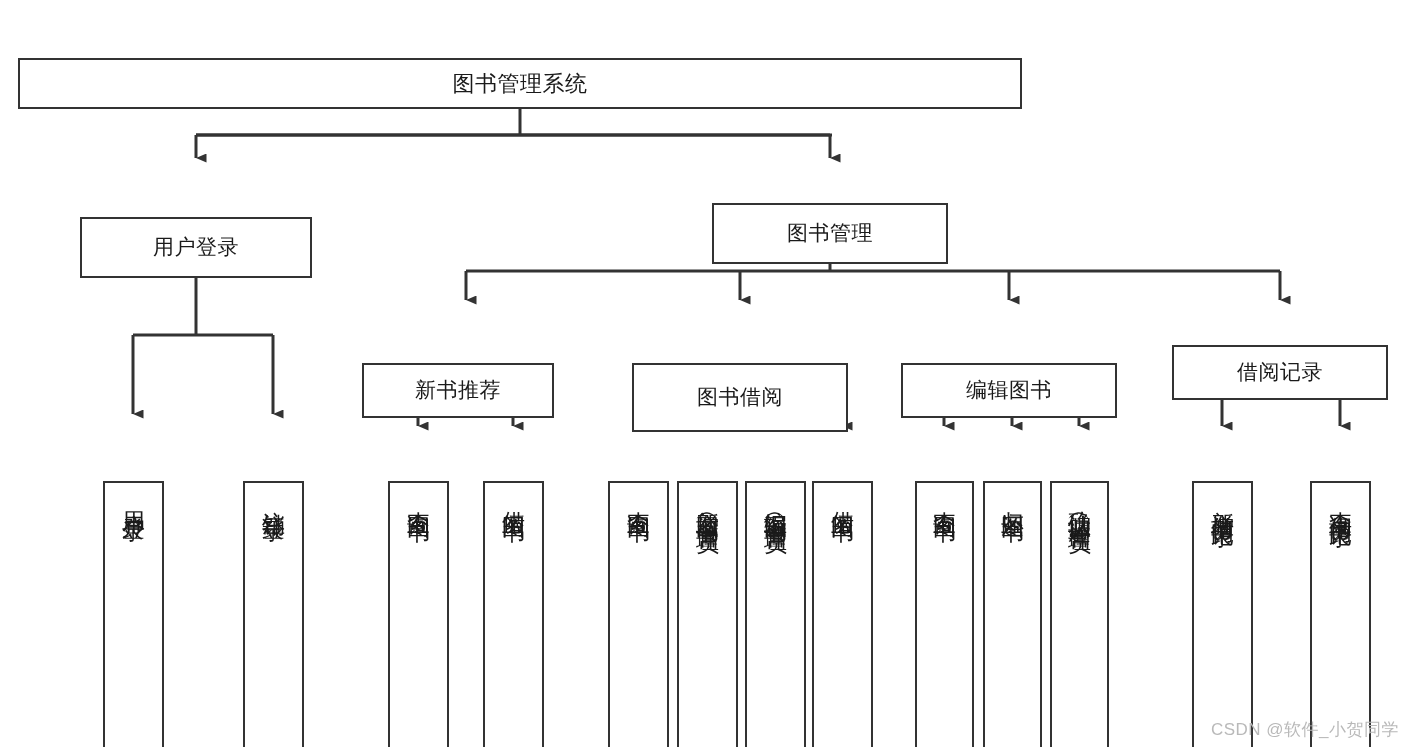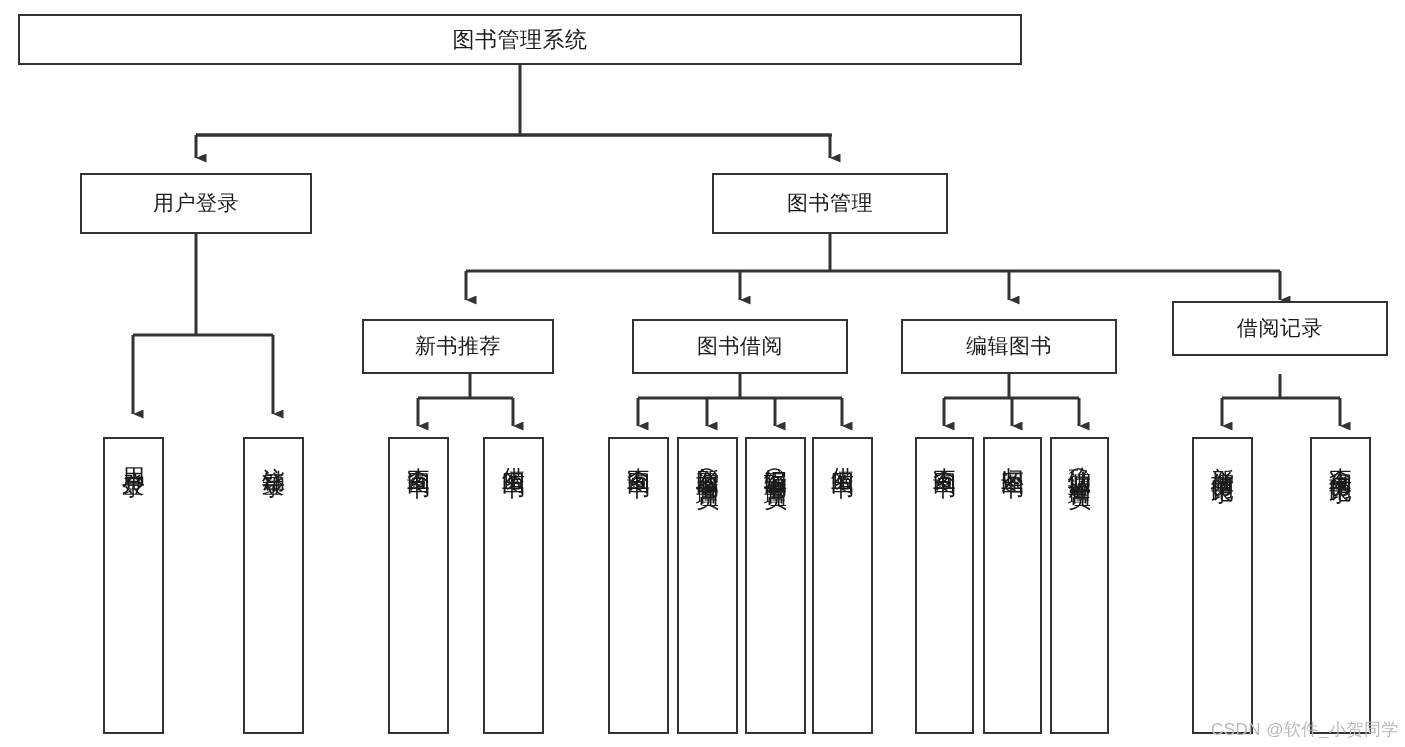--- a/index.html
+++ b/index.html
@@ -27,20 +27,21 @@
   }
   .node {
     position: absolute;
     box-sizing: border-box;
     background: #ffffff;
     border: 2px solid #333333;
     display: flex;
     align-items: center;
     justify-content: center;
     color: #1a1a1a;
+    margin-top: 44px;
   }
   .node-label {
     display: block;
     text-align: center;
     line-height: 1.18;
     white-space: nowrap;
   }
   
   .node.horiz .node-label {
     font-size: 21px;
@@ -150,29 +151,29 @@
   </svg>
 
   <div class="node horiz root" style="left:18px; top:14px; width:1004px; height:51px;">
     <span class="node-label">图书管理系统</span>
   </div>
 
   <div class="node horiz" style="left:80px; top:173px; width:232px; height:61px;">
     <span class="node-label">用户登录</span>
   </div>
 
-  <div class="node horiz" style="left:712px; top:173px; width:236px; height:61px;">
+  <div class="node horiz" style="left:712px; top:159px; width:236px; height:61px;">
     <span class="node-label">图书管理</span>
   </div>
 
   <div class="node horiz" style="left:362px; top:319px; width:192px; height:55px;">
     <span class="node-label">新书推荐</span>
   </div>
 
-  <div class="node horiz" style="left:632px; top:319px; width:216px; height:55px;">
+  <div class="node horiz" style="left:632px; top:319px; width:216px; height:69px;">
     <span class="node-label">图书借阅</span>
   </div>
 
   <div class="node horiz" style="left:901px; top:319px; width:216px; height:55px;">
     <span class="node-label">编辑图书</span>
   </div>
 
   <div class="node horiz" style="left:1172px; top:301px; width:216px; height:55px;">
     <span class="node-label">借阅记录</span>
   </div>

